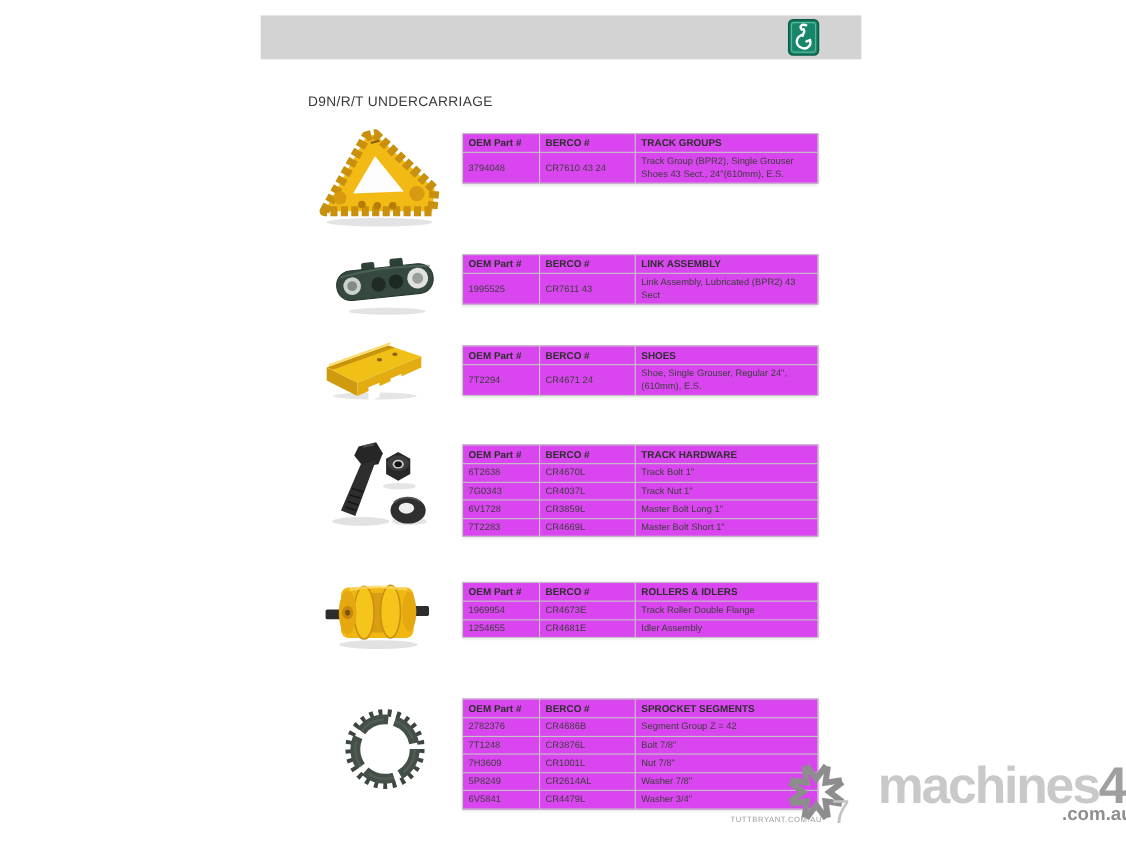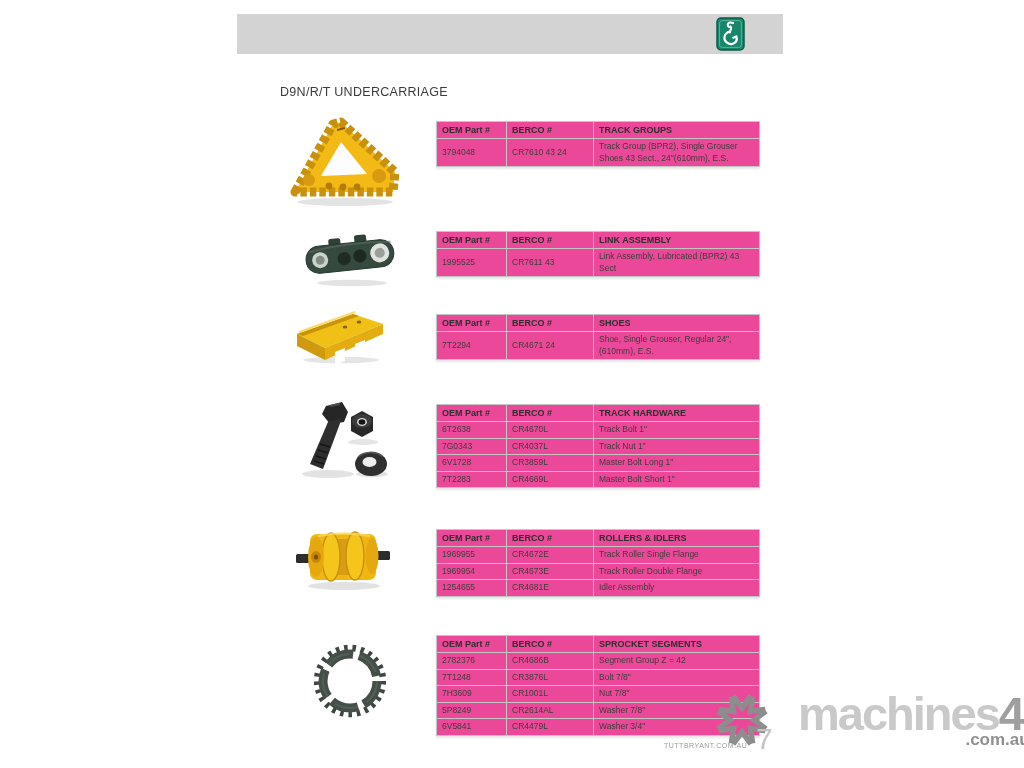--- a/index.html
+++ b/index.html
@@ -4,21 +4,21 @@
 <style>
   html,body { margin:0; padding:0; }
   body {
     width:1024px; height:768px; background:#ffffff; position:relative;
     font-family:"Liberation Sans", sans-serif; overflow:hidden;
   }
   .topbar { position:absolute; left:237px; top:14px; width:546px; height:40px; background:#d3d3d3; }
   .logo-badge { position:absolute; left:479px; top:3px; width:30px; height:35px; }
   .page-title { position:absolute; left:280px; top:85px; font-size:12.5px; font-weight:normal; color:#3a3a3a; letter-spacing:.3px; }
 
-  table.ptable { position:absolute; left:436px; width:323px; border-collapse:collapse; table-layout:fixed; background:#ec4899; box-shadow:0 2px 2px rgba(0,0,0,.10); }
+  table.ptable { position:absolute; left:420px; width:323px; border-collapse:collapse; table-layout:fixed; background:#d946ef; box-shadow:0 2px 2px rgba(0,0,0,.10); }
   .ptable col.c1 { width:70px; } .ptable col.c2 { width:87px; } .ptable col.c3 { width:166px; }
   .ptable th { border:1px solid #c5c5c5; font-size:9px; font-weight:bold; color:#2e2e2e; text-align:left; padding:2px 5px; line-height:12px; white-space:nowrap; overflow:hidden; }
   .ptable td { border:1px solid #c5c5c5; font-size:8.5px; color:#3d3d3d; text-align:left; padding:2px 5px; line-height:11.5px; vertical-align:middle; }
 
   .prod { position:absolute; }
   .t1 { top:121px; } .t2 { top:231px; } .t3 { top:314px; }
   .t4 { top:404px; } .t5 { top:529px; } .t6 { top:635px; }
 
   .watermark { position:absolute; left:716px; top:690px; z-index:5; white-space:nowrap; }
   .wm-row { display:flex; align-items:flex-start; }
@@ -250,25 +250,20 @@
       <col class="c3">
     </colgroup>
   <thead>
       <tr>
     <th>OEM Part #</th>
     <th>BERCO #</th>
     <th>ROLLERS &amp; IDLERS</th>
   </tr>
     </thead>
   <tbody>
-    <tr>
-      <td>1969955</td>
-      <td>CR4672E</td>
-      <td>Track Roller Single Flange</td>
-    </tr>
     <tr>
       <td>1969954</td>
       <td>CR4673E</td>
       <td>Track Roller Double Flange</td>
     </tr>
     <tr>
       <td>1254655</td>
       <td>CR4681E</td>
       <td>Idler Assembly</td>
     </tr>

